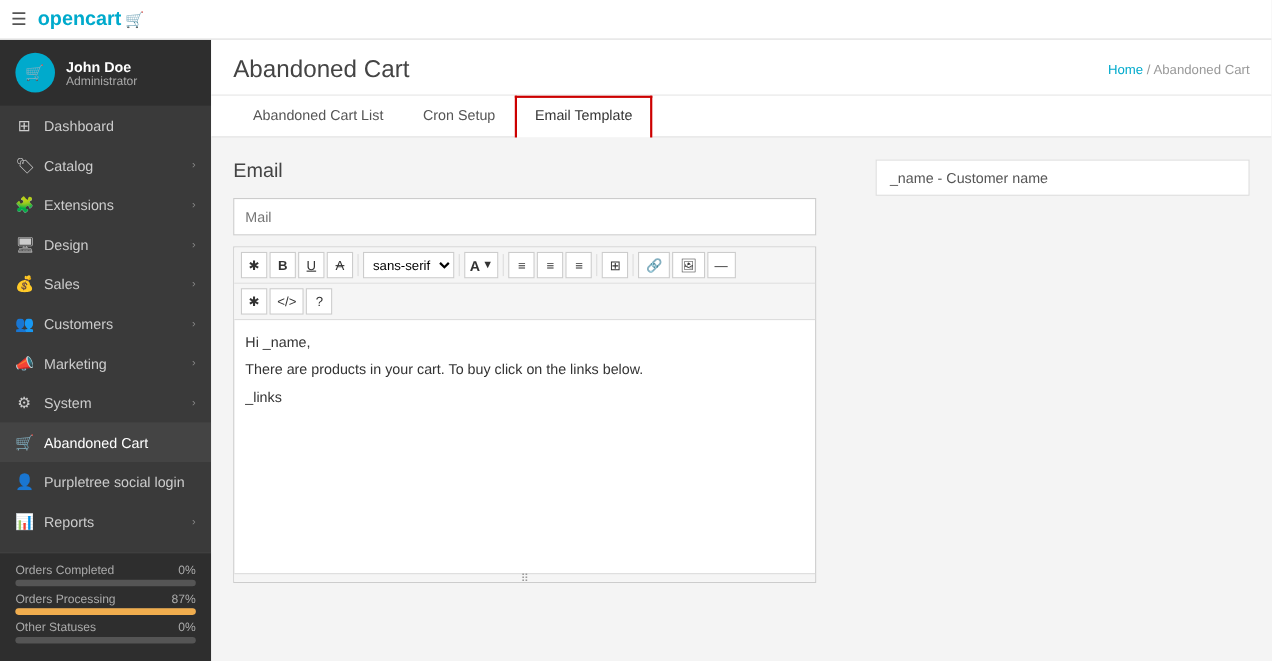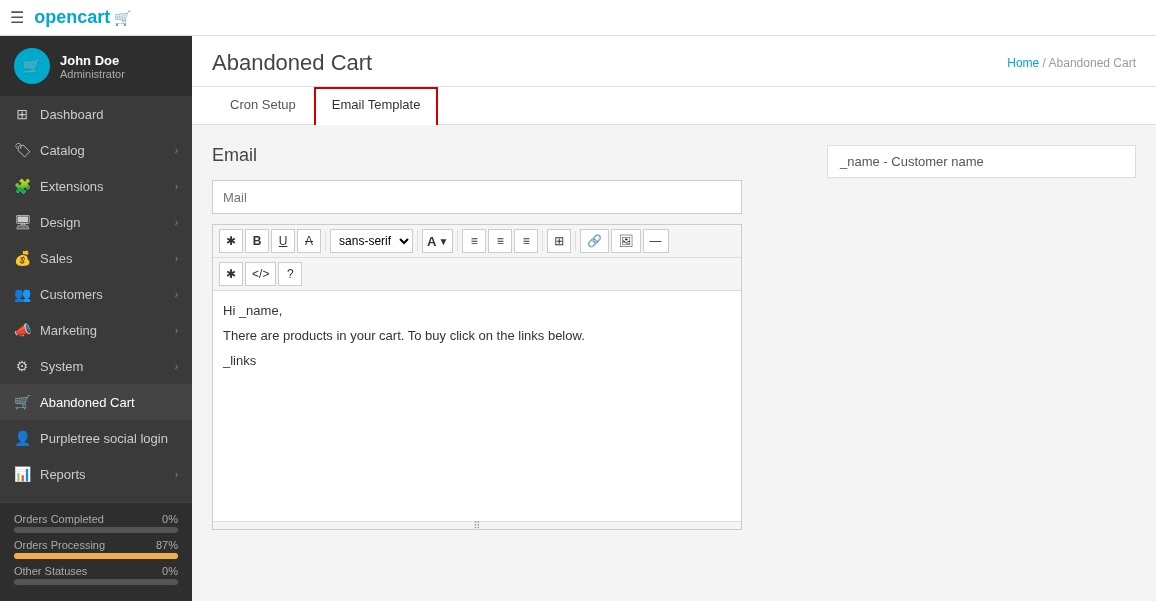--- a/index.html
+++ b/index.html
@@ -225,21 +225,20 @@
       justify-content: center;
     }
     .resize-handle { color: #999; font-size: 10px; }
 
     
     .hints-section { width: 340px; flex-shrink: 0; }
     .hints-title { font-size: 18px; font-weight: 300; color: #444; margin-bottom: 14px; }
     .hints-box {
       border: 1px solid #ddd;
       background: #fff;
-      margin-left: 31px;
     }
     .hint-item {
       padding: 8px 12px;
       border-bottom: 1px solid #eee;
       font-size: 13px;
       color: #555;
     }
     .hint-item:last-child { border-bottom: none; }
   </style>
 </head>
@@ -384,20 +383,21 @@
       <h1 class="page-title">Abandoned Cart</h1>
       <div class="breadcrumb">
         <a href="#">Home</a>
         <span> / </span>
         <span>Abandoned Cart</span>
       </div>
     </div>
 
     <div class="tabs-area">
 
+    <div class="tab">Abandoned Cart List</div>
         <div class="tab">Cron Setup</div>
         <div class="tab active">Email Template</div>
       </div>
 
     <div class="content-body">
       <div class="email-section">
         <div class="email-section-title">Email</div>
         <input class="mail-input" type="text" placeholder="Mail" style="">
 
         <div class="editor-container">

